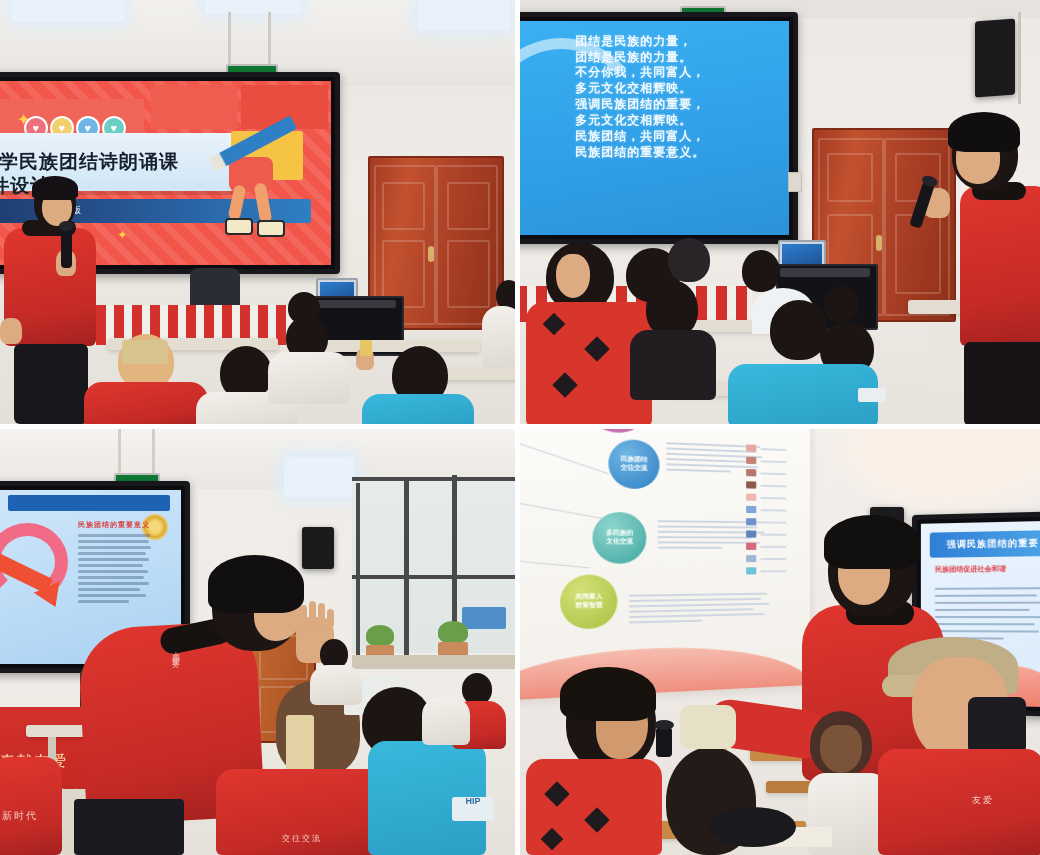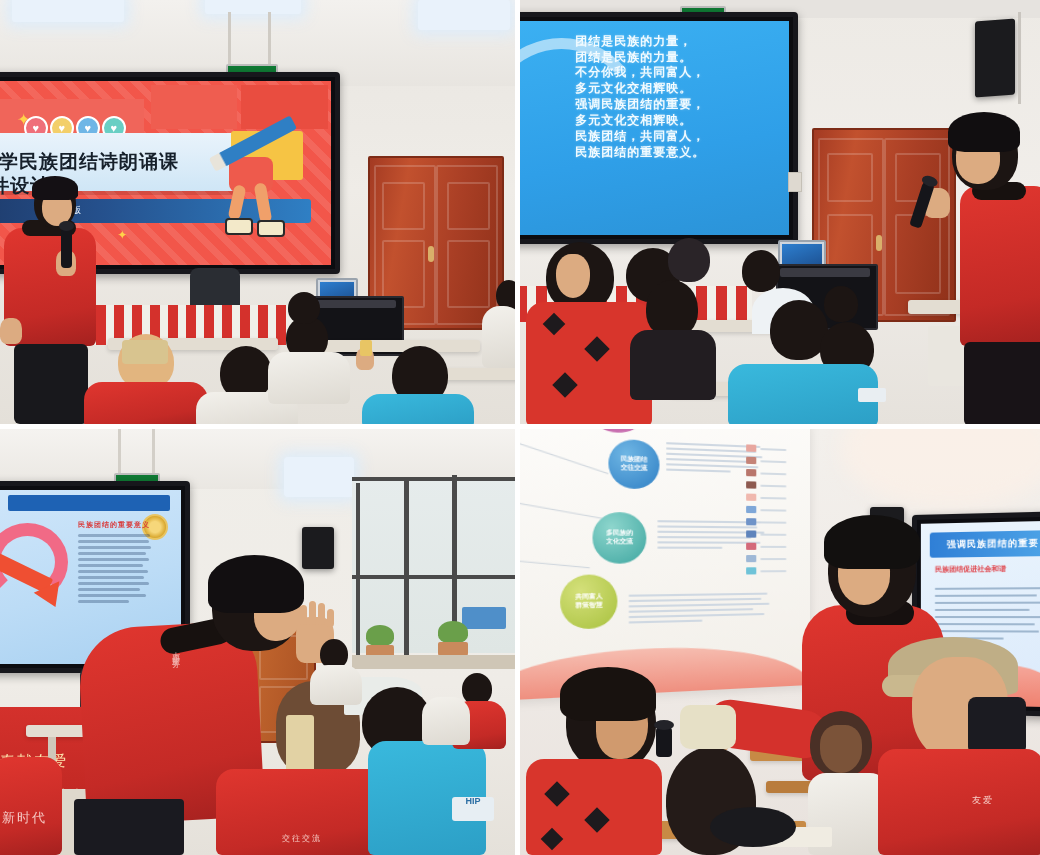--- a/index.html
+++ b/index.html
@@ -434,21 +434,21 @@
     <div class="torso blueshirt" style="left:368px;top:312px;width:118px;height:114px;"></div>
     <div style="position:absolute;left:452px;top:368px;width:42px;height:24px;background:#e7eef3;border-radius:3px;color:#2c6ea4;font-size:9px;font-weight:bold;text-align:center;line-height:1.1;">HIP</div>
 
     <div class="head" style="left:320px;top:210px;width:28px;height:30px;"></div>
     <div class="torso whiteshirt" style="left:310px;top:236px;width:52px;height:40px;"></div>
 
     <div class="head" style="left:462px;top:244px;width:30px;height:32px;"></div>
     <div class="torso redshirt" style="left:452px;top:272px;width:54px;height:48px;"></div>
     <div class="torso whiteshirt" style="left:422px;top:268px;width:48px;height:48px;"></div>
     <div class="torso redshirt" style="left:-8px;top:328px;width:70px;height:98px;"></div>
-    <div style="position:absolute;left:2px;top:380px;width:56px;height:22px;color:#f5c7c2;font-size:13px;letter-spacing:2px;">新时代</div>
+    <div style="position:absolute;left:2px;top:380px;width:56px;height:22px;color:#f5c7c2;font-size:10px;letter-spacing:2px;">新时代</div>
   </div>
 
   <div class="panel p-br">
     <div class="wall" style="background:linear-gradient(180deg,#f3f0ec 0%,#efeae6 55%,#e8e2dd 100%);"></div>
     <div class="glow" style="left:320px;top:-40px;width:220px;height:120px;background:rgba(255,240,230,.55);"></div>
 
     <div class="wallboard" style="left:-10px;top:-6px;width:300px;height:262px;transform:perspective(600px) rotateY(13deg);transform-origin:right center;">
 
       <div class="wb-line" style="left:28px;top:30px;width:84px;transform:rotate(18deg);"></div>
       <div class="wb-line" style="left:26px;top:84px;width:86px;transform:rotate(10deg);"></div>

